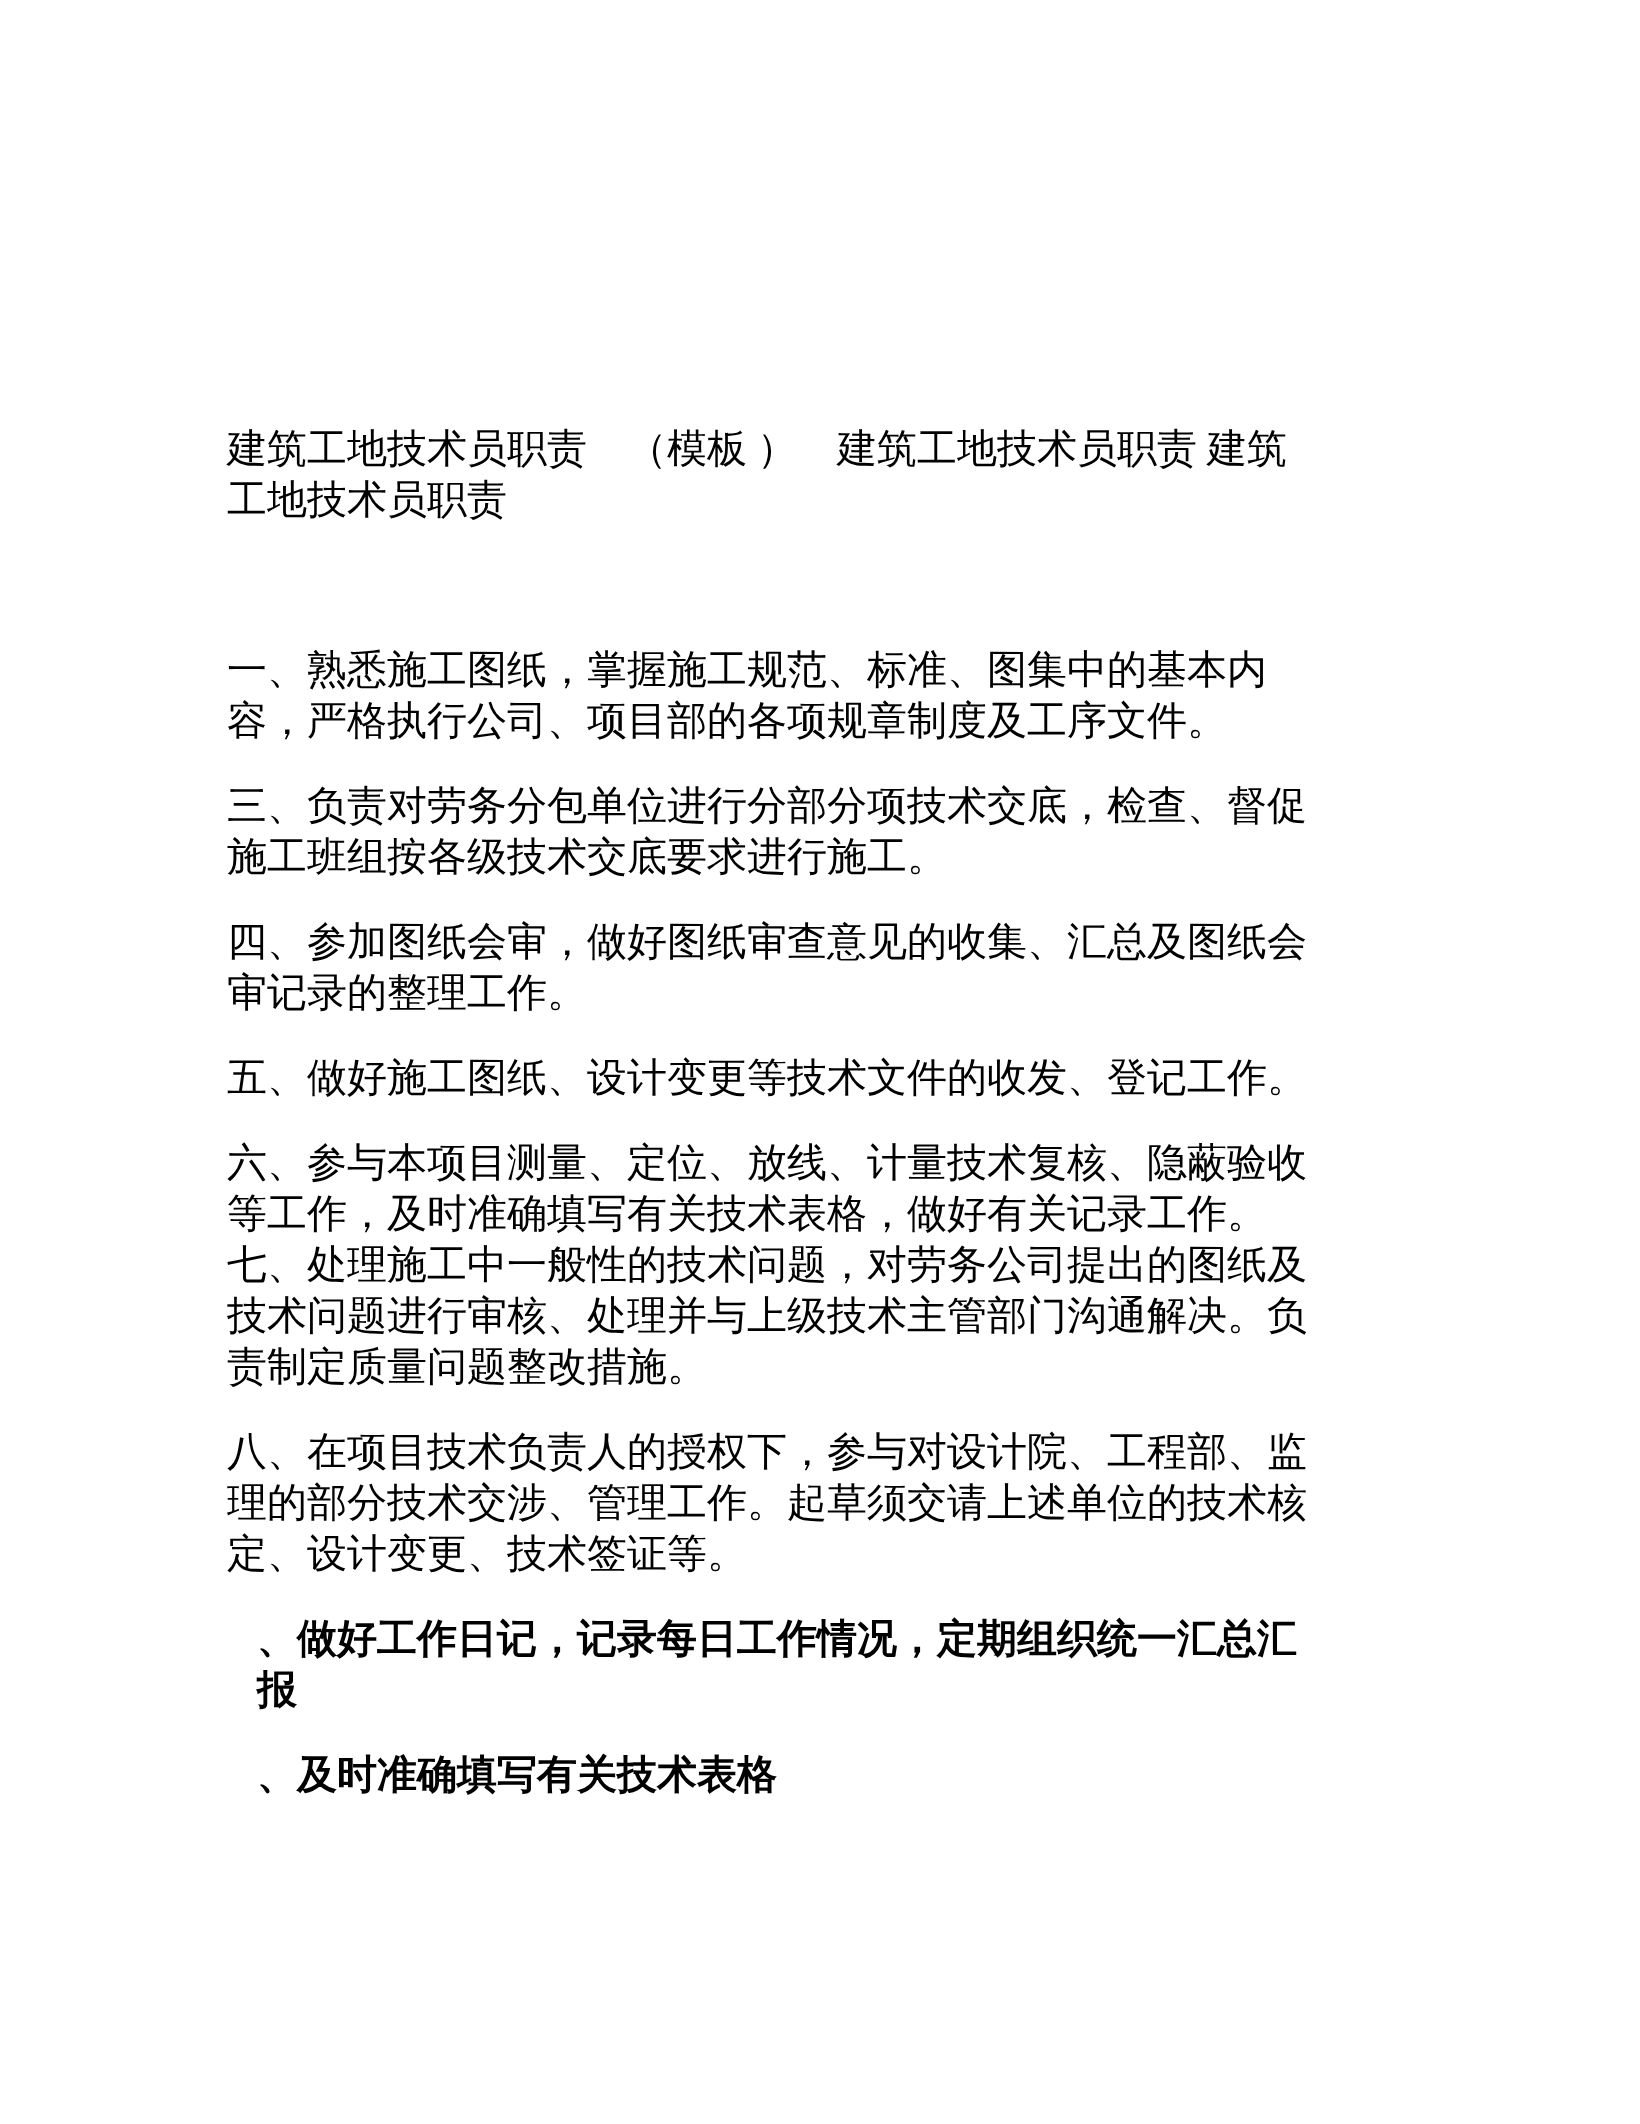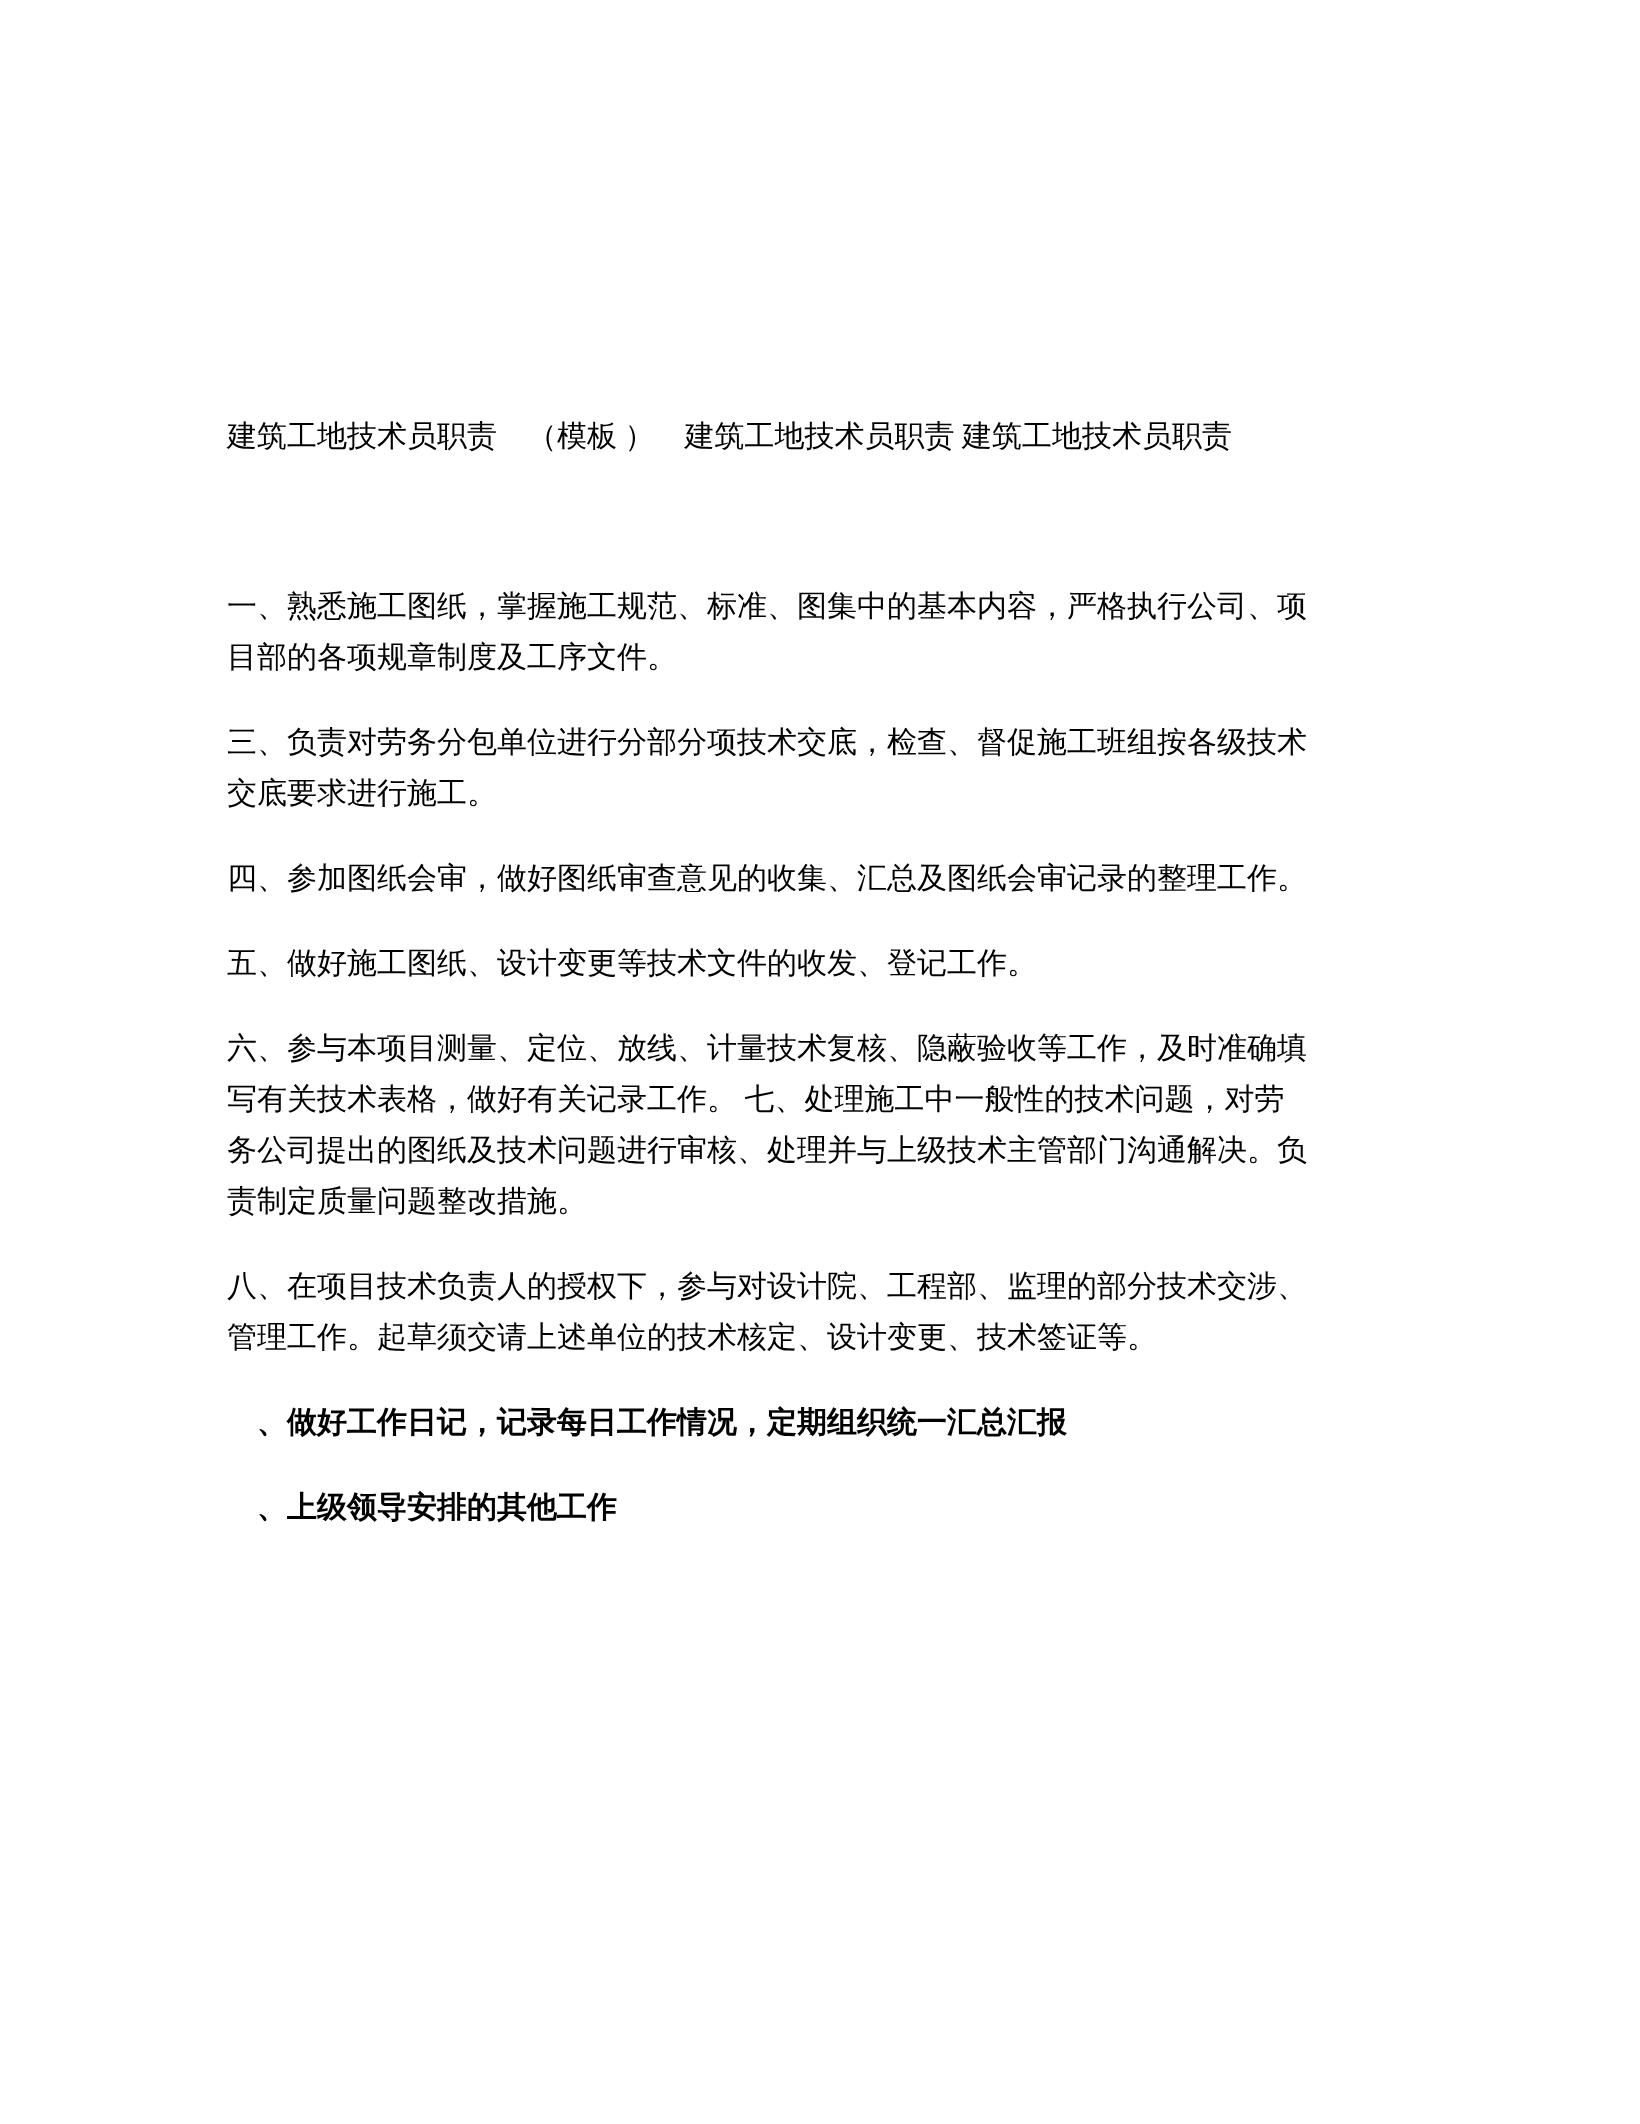--- a/index.html
+++ b/index.html
@@ -17,23 +17,23 @@
   .page {
     width: 1640px;
     height: 2124px;
     background: #ffffff;
     position: relative;
     box-sizing: border-box;
   }
   .content {
     position: absolute;
     left: 227px;
-    top: 410px;
+    top: 423px;
     width: 1080px;
-    font-size: 30px;
+    font-size: 40px;
     line-height: 51px;
     letter-spacing: 0px;
     text-align: left;
     word-break: break-all;
   }
   .content p {
     margin: 0 0 34px 0;
     padding: 0;
   }
   .blank-line {
@@ -52,16 +52,16 @@
     <p>建筑工地技术员职责　（模板 ）　建筑工地技术员职责 建筑工地技术员职责</p>
     <p class="blank-line"></p>
     <div id="paragraphs">
         <p class="body-par">一、熟悉施工图纸，掌握施工规范、标准、图集中的基本内容，严格执行公司、项目部的各项规章制度及工序文件。</p>
         <p class="body-par">三、负责对劳务分包单位进行分部分项技术交底，检查、督促施工班组按各级技术交底要求进行施工。</p>
         <p class="body-par">四、参加图纸会审，做好图纸审查意见的收集、汇总及图纸会审记录的整理工作。</p>
         <p class="body-par">五、做好施工图纸、设计变更等技术文件的收发、登记工作。</p>
         <p class="body-par">六、参与本项目测量、定位、放线、计量技术复核、隐蔽验收等工作，及时准确填写有关技术表格，做好有关记录工作。 七、处理施工中一般性的技术问题，对劳务公司提出的图纸及技术问题进行审核、处理并与上级技术主管部门沟通解决。负责制定质量问题整改措施。</p>
         <p class="body-par">八、在项目技术负责人的授权下，参与对设计院、工程部、监理的部分技术交涉、管理工作。起草须交请上述单位的技术核定、设计变更、技术签证等。</p>
         <p class="body-par indented">、做好工作日记，记录每日工作情况，定期组织统一汇总汇报</p>
-        <p class="body-par indented">、上级领导安排的其他工作</p>
+        <p class="body-par indented">、及时准确填写有关技术表格</p>
       </div>
   </div>
 </div>
 
 </body></html>

